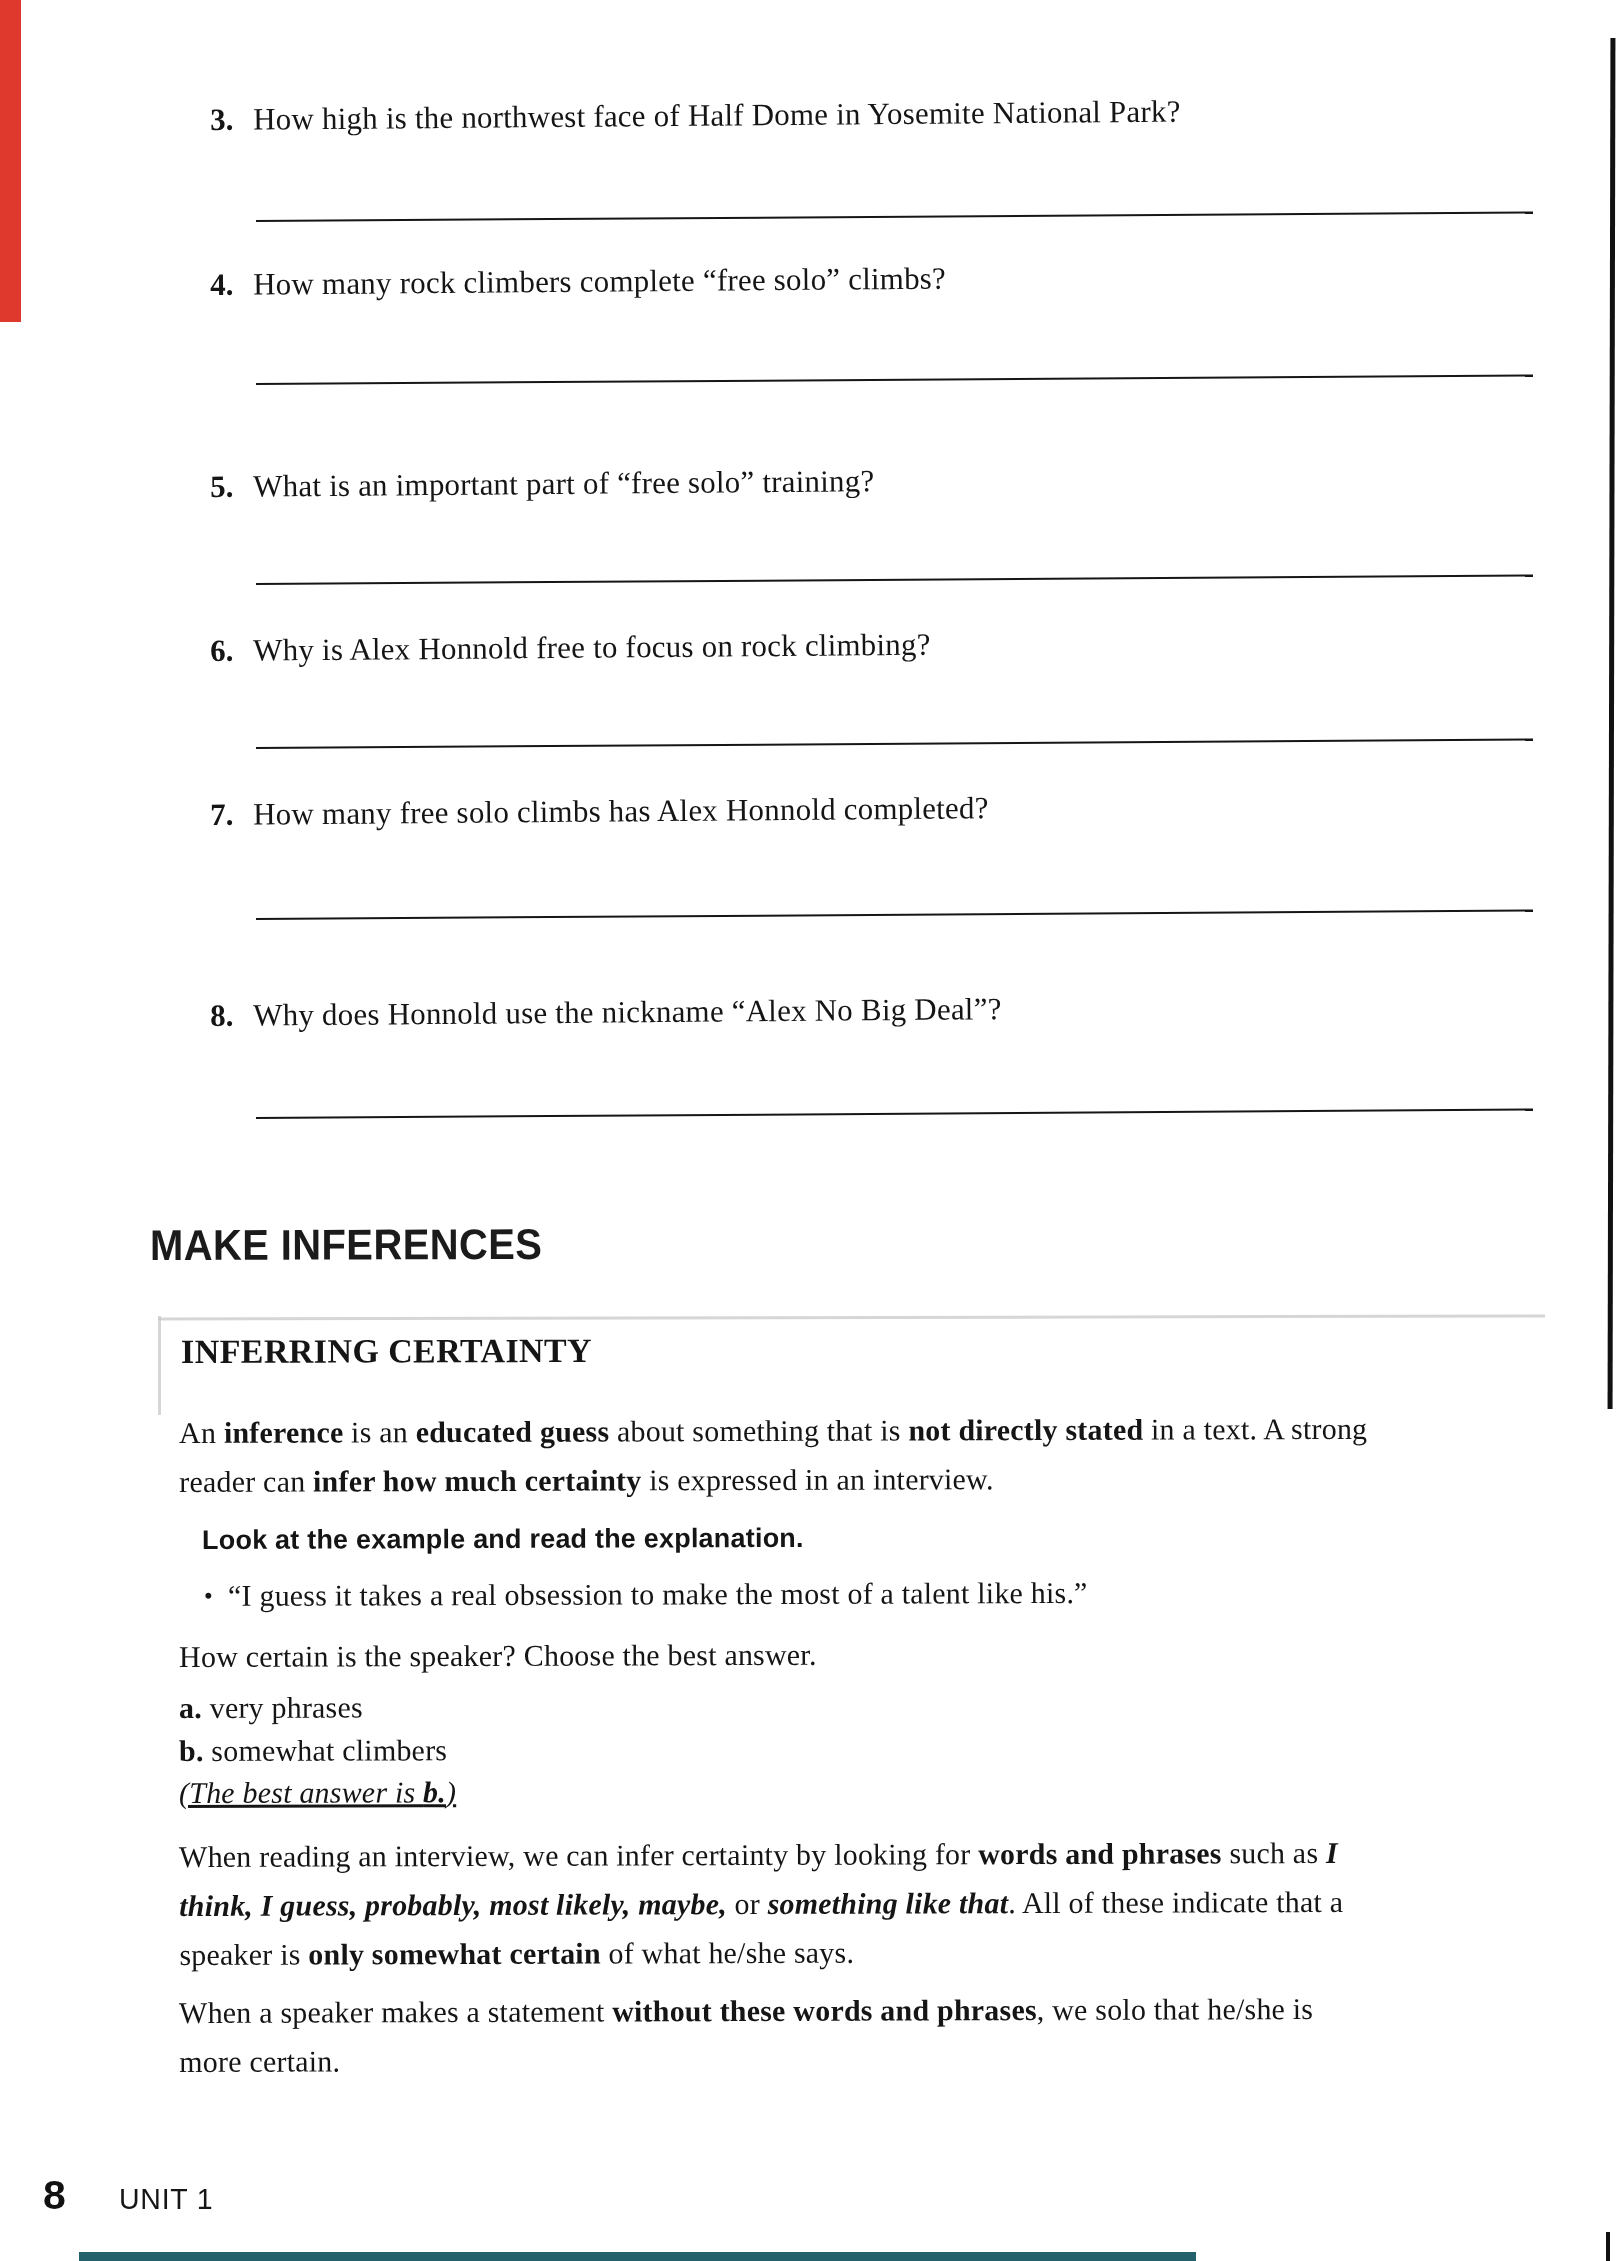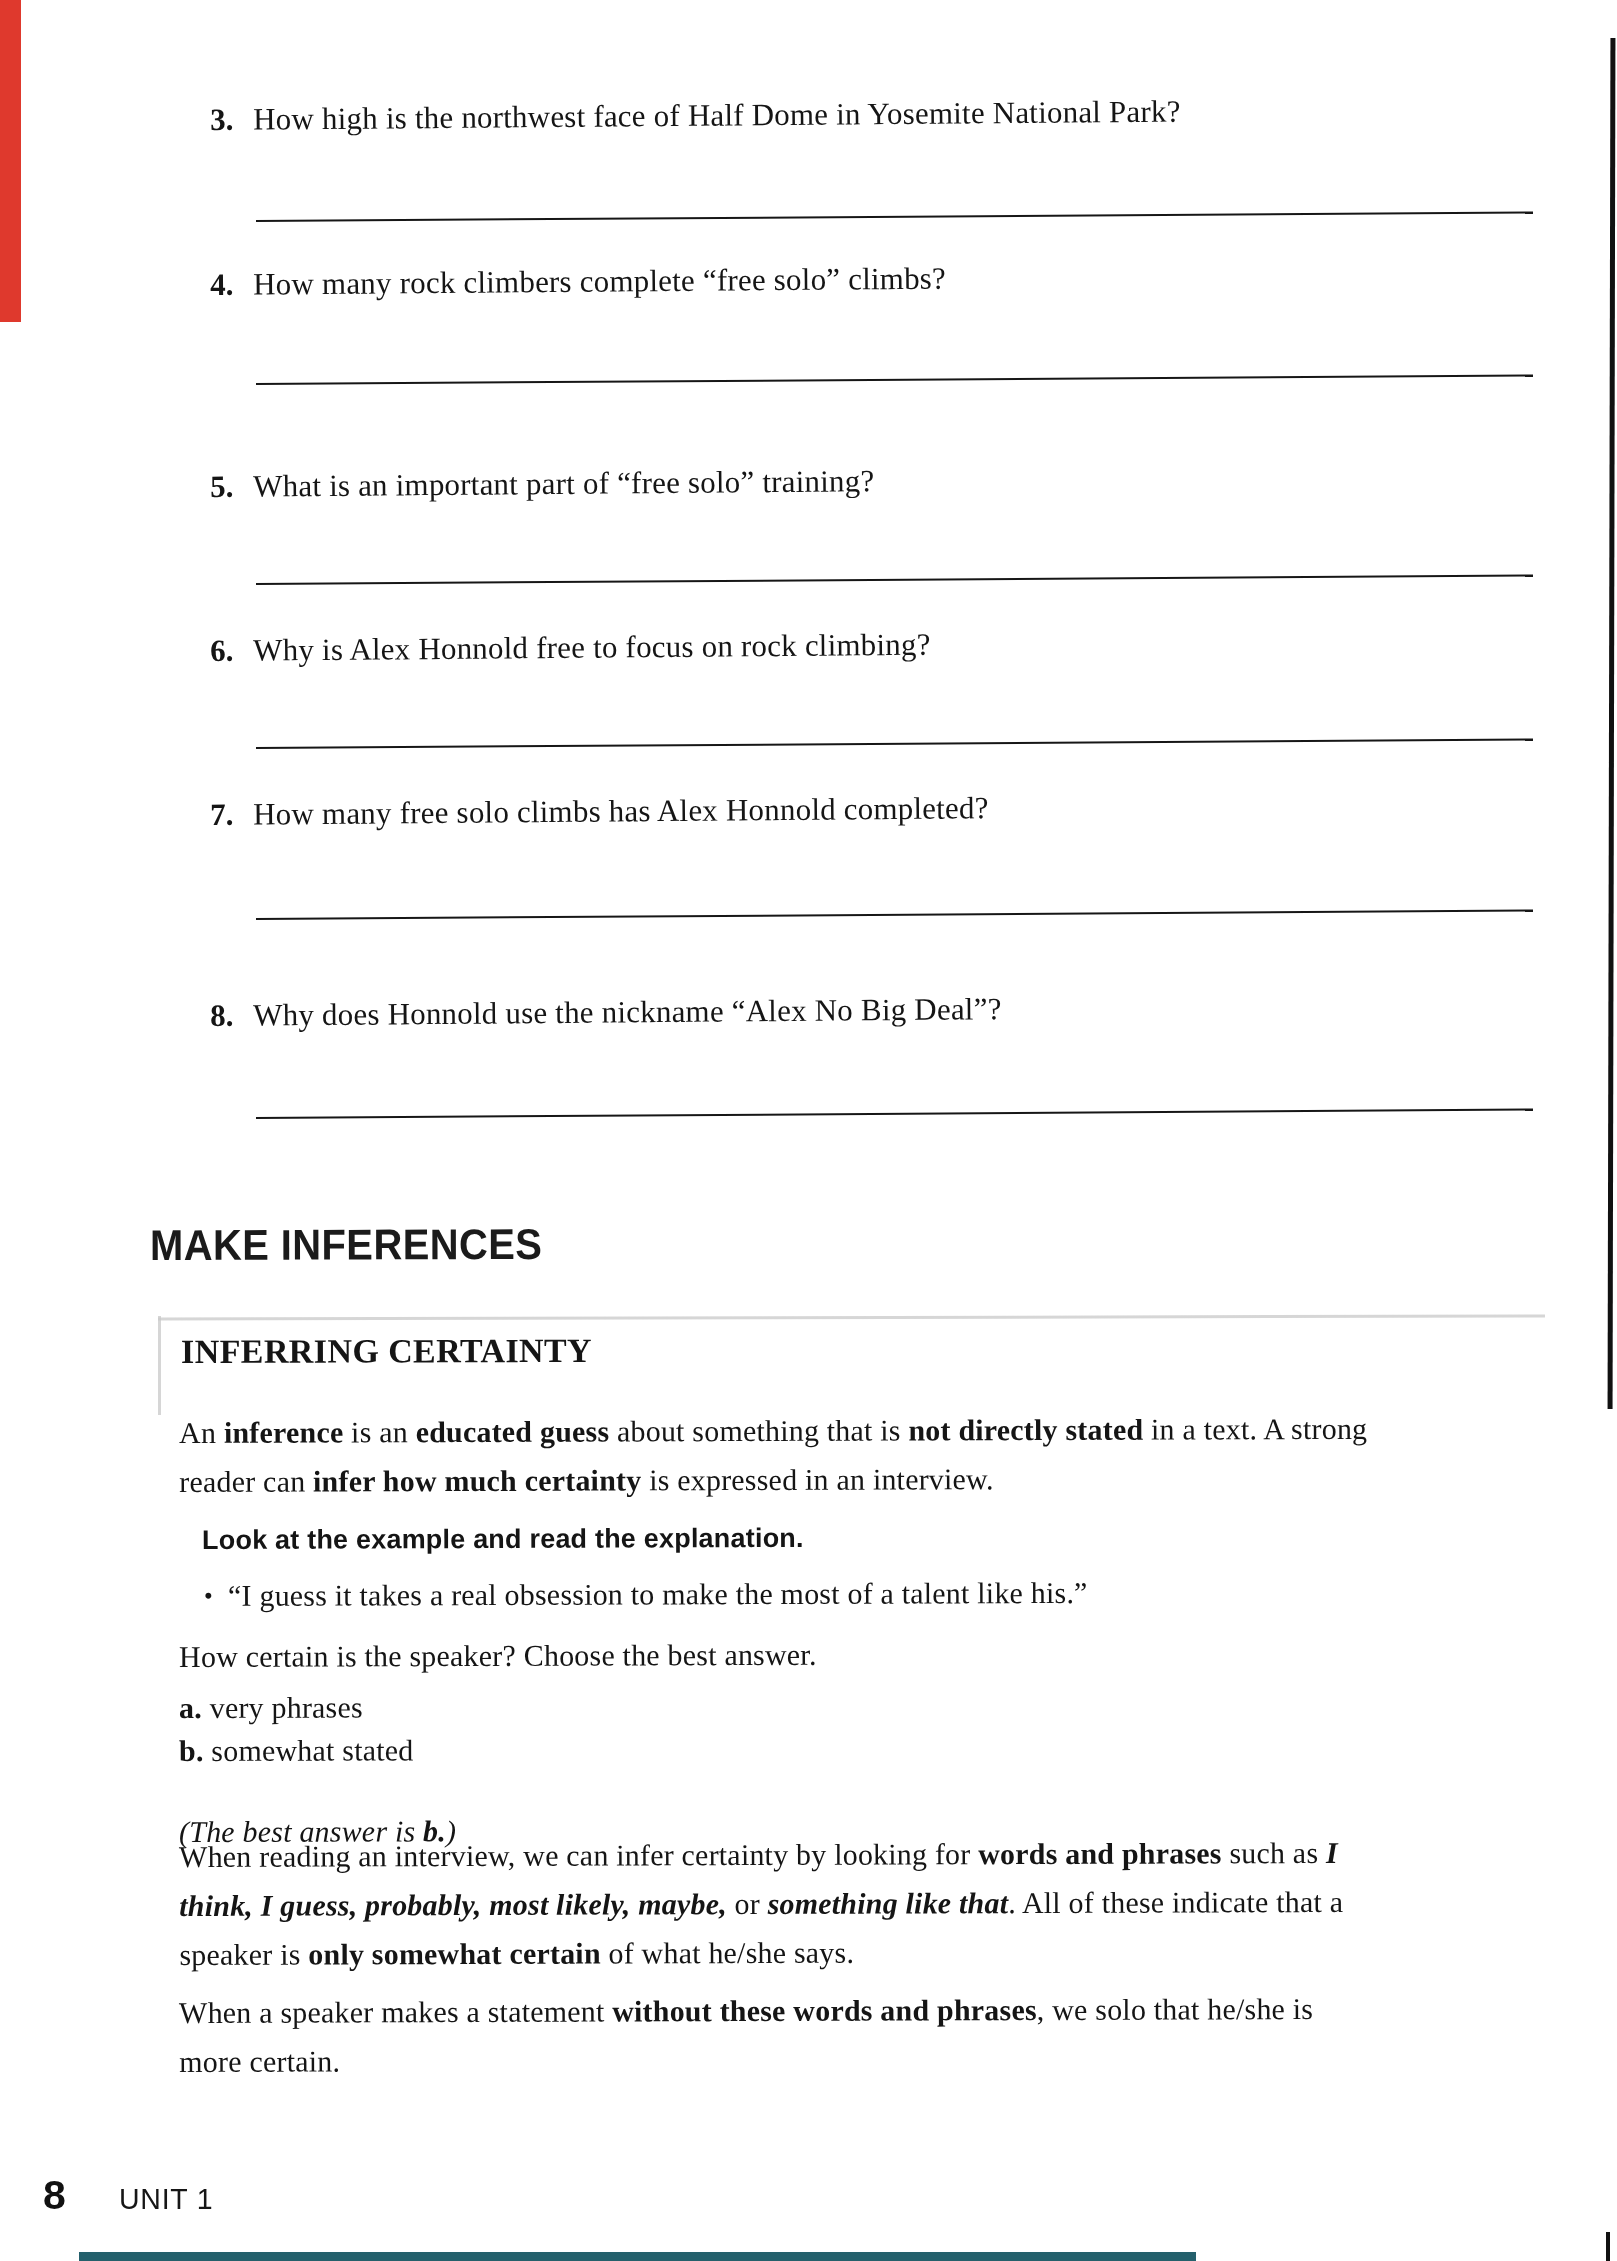--- a/index.html
+++ b/index.html
@@ -116,22 +116,22 @@
 
   <p class="instruction">Look at the example and read the explanation.</p>
 
   <div class="bullet-row">
     <span class="bullet-dot">•</span><span>“I guess it takes a real obsession to make the most of a talent like his.”</span>
   </div>
 
   <p class="para" style="top:1638px; line-height:38px;">How certain is the speaker? Choose the best answer.</p>
 
   <div class="option" style="top:1691px;"><span style="font-weight: 700;">a.</span><span> very phrases</span></div>
-  <div class="option" style="top:1734px;"><span style="font-weight: 700;">b.</span><span> somewhat stated</span></div>
-  <div class="option note" style="top:1815px;"><span style="font-style: italic;">(The best answer is </span><span style="font-weight: 700; font-style: italic;">b.</span><span style="font-style: italic;">)</span></div>
+  <div class="option" style="top:1734px;"><span style="font-weight: 700;">b.</span><span> somewhat climbers</span></div>
+  <div class="option note" style="top:1776px;text-decoration:underline;"><span style="font-style: italic;">(The best answer is </span><span style="font-weight: 700; font-style: italic;">b.</span><span style="font-style: italic;">)</span></div>
 
   <p class="para" style="top:1832px;"><span>When reading an interview, we can infer certainty by looking for </span><span style="font-weight: 700;">words and phrases</span><span> such as </span><span style="font-weight: 700; font-style: italic;">I</span><br><span style="font-weight: 700; font-style: italic;">think, I guess, probably, most likely, maybe,</span><span> or </span><span style="font-weight: 700; font-style: italic;">something like that</span><span>. All of these indicate that a</span><br><span>speaker is </span><span style="font-weight: 700;">only somewhat certain</span><span> of what he/she says.</span></p>
   <p class="para" style="top:1988px;"><span>When a speaker makes a statement </span><span style="font-weight: 700;">without these words and phrases</span><span>, we solo that he/she is</span><br><span style="font-weight: 400;">more certain</span><span>.</span></p>
 
   <div class="footer">
     <span class="pagenum">8</span>
     <span class="unitlabel">UNIT 1</span>
   </div>
 
 </div>

